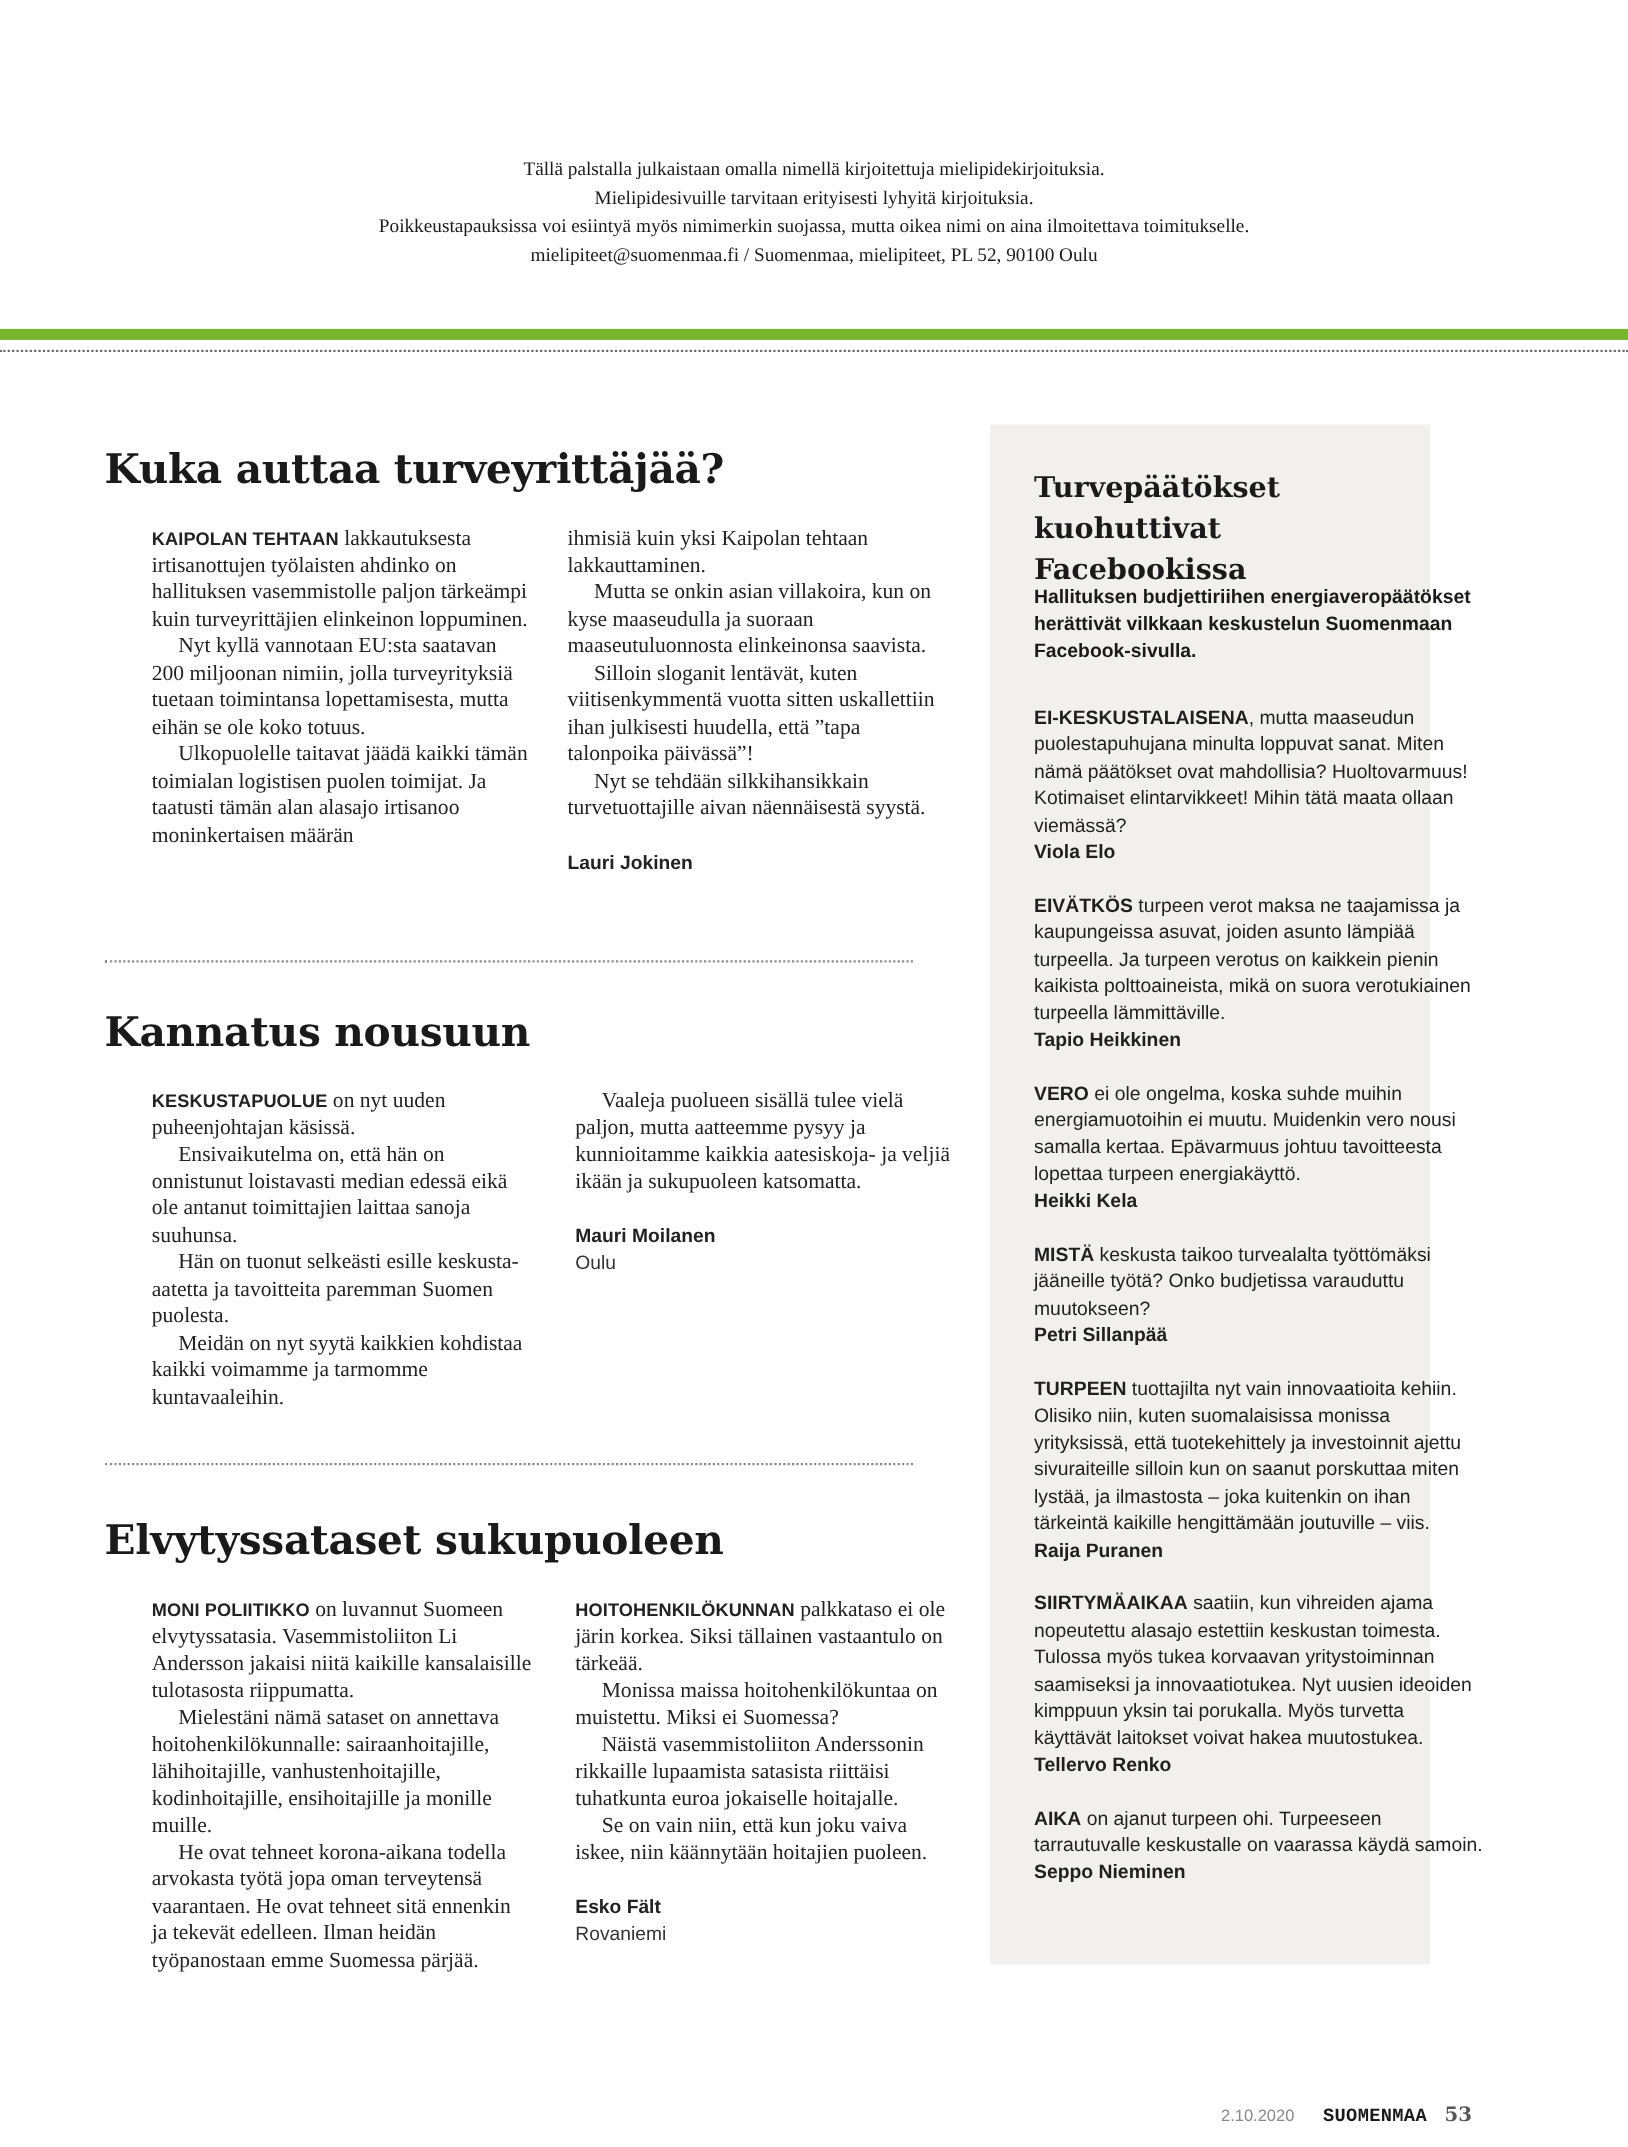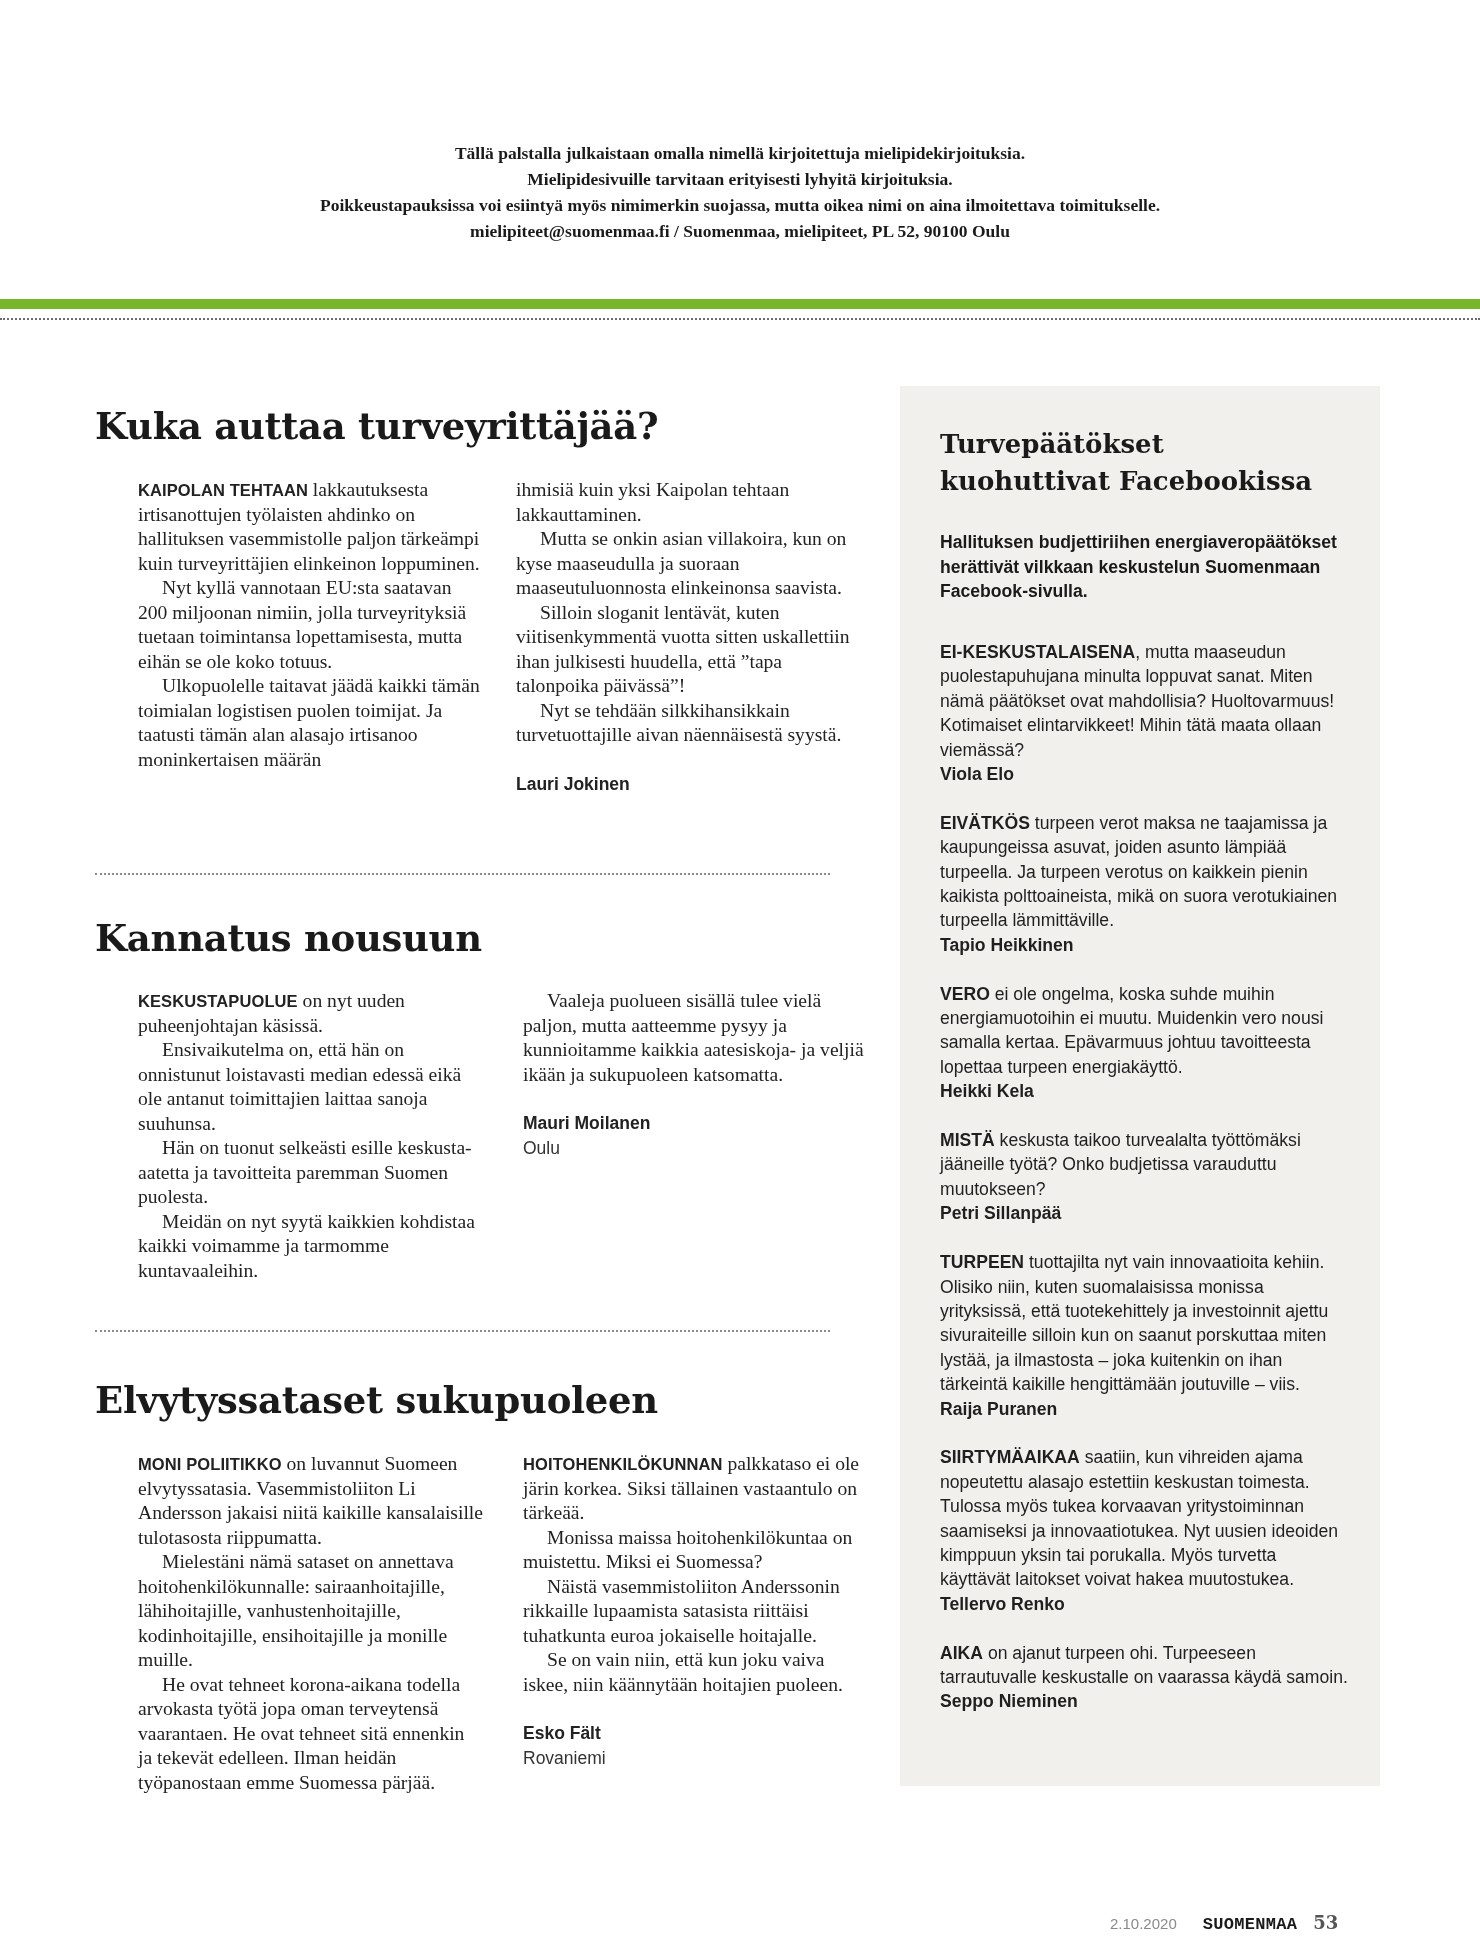--- a/index.html
+++ b/index.html
@@ -1,38 +1,38 @@
 <!DOCTYPE html>
 <html><head>
 <meta charset="utf-8">
 <style>
   html, body { margin:0; padding:0; background:#ffffff; }
   body { width:1480px; height:1952px; position:relative; overflow:hidden; color:#1a1a1a; }
 
   #intro { position:absolute; top:140px; left:0; width:1480px; text-align:center;
-           font-family:"Liberation Serif",serif; font-weight:bold; font-size:17.5px; line-height:26px; color:#1a1a1a; }
+           font-family:"Liberation Serif",serif; font-weight:normal; font-size:17.5px; line-height:26px; color:#1a1a1a; }
   #intro div { white-space:nowrap; }
 
   #green-bar { position:absolute; top:299px; left:0; width:1480px; height:10px; background:#77b52d; }
   #top-dots { position:absolute; top:318px; left:0; width:1480px; height:0; border-top:2px dotted #6a6a6a; }
 
   .headline { position:absolute; left:95px; font-family:"DejaVu Serif",serif; font-weight:bold;
               font-size:37px; line-height:44px; color:#1a1a1a; white-space:nowrap; letter-spacing:-0.3px; }
 
   .col { position:absolute; width:345px; font-family:"Liberation Serif",serif; font-size:19.6px;
          line-height:24.5px; color:#222;margin-left:43px; }
   .col p { margin:0; }
   .col p.ind { text-indent:24px; }
   .lead { font-family:"Liberation Sans",sans-serif; font-weight:bold; font-size:16.5px; letter-spacing:0.1px; }
   .author { font-family:"Liberation Sans",sans-serif; font-weight:bold; font-size:17.5px; margin-top:24px !important; }
   .place { font-family:"Liberation Sans",sans-serif; font-size:17.5px; color:#333; }
 
   .dots { position:absolute; left:95px; width:735px; height:0; border-top:2px dotted #8a8a8a; }
 
-  #sidebar { position:absolute; left:900px; top:386px; width:480px; height:1400px; background:#f1f0ed; }
+  #sidebar { position:absolute; left:900px; top:386px; width:400px; height:1400px; background:#f1f0ed; }
   #sb-title { position:absolute; left:40px; top:40px; font-family:"DejaVu Serif",serif; font-weight:bold;
               font-size:26px; line-height:37px; color:#1a1a1a; }
   #sb-intro { position:absolute; left:40px; top:144px; width:400px; font-family:"Liberation Sans",sans-serif;
               font-weight:bold; font-size:17.6px; line-height:24.5px; color:#1a1a1a; }
   #sb-comments { position:absolute; left:40px; top:254px; width:410px; font-family:"Liberation Sans",sans-serif;
                  font-size:17.6px; line-height:24.4px; color:#1f1f1f; }
   .comment { margin-bottom:24.4px; }
   .comment .c-lead { font-weight:bold; }
   .comment .c-author { font-weight:bold; display:block; }
 

